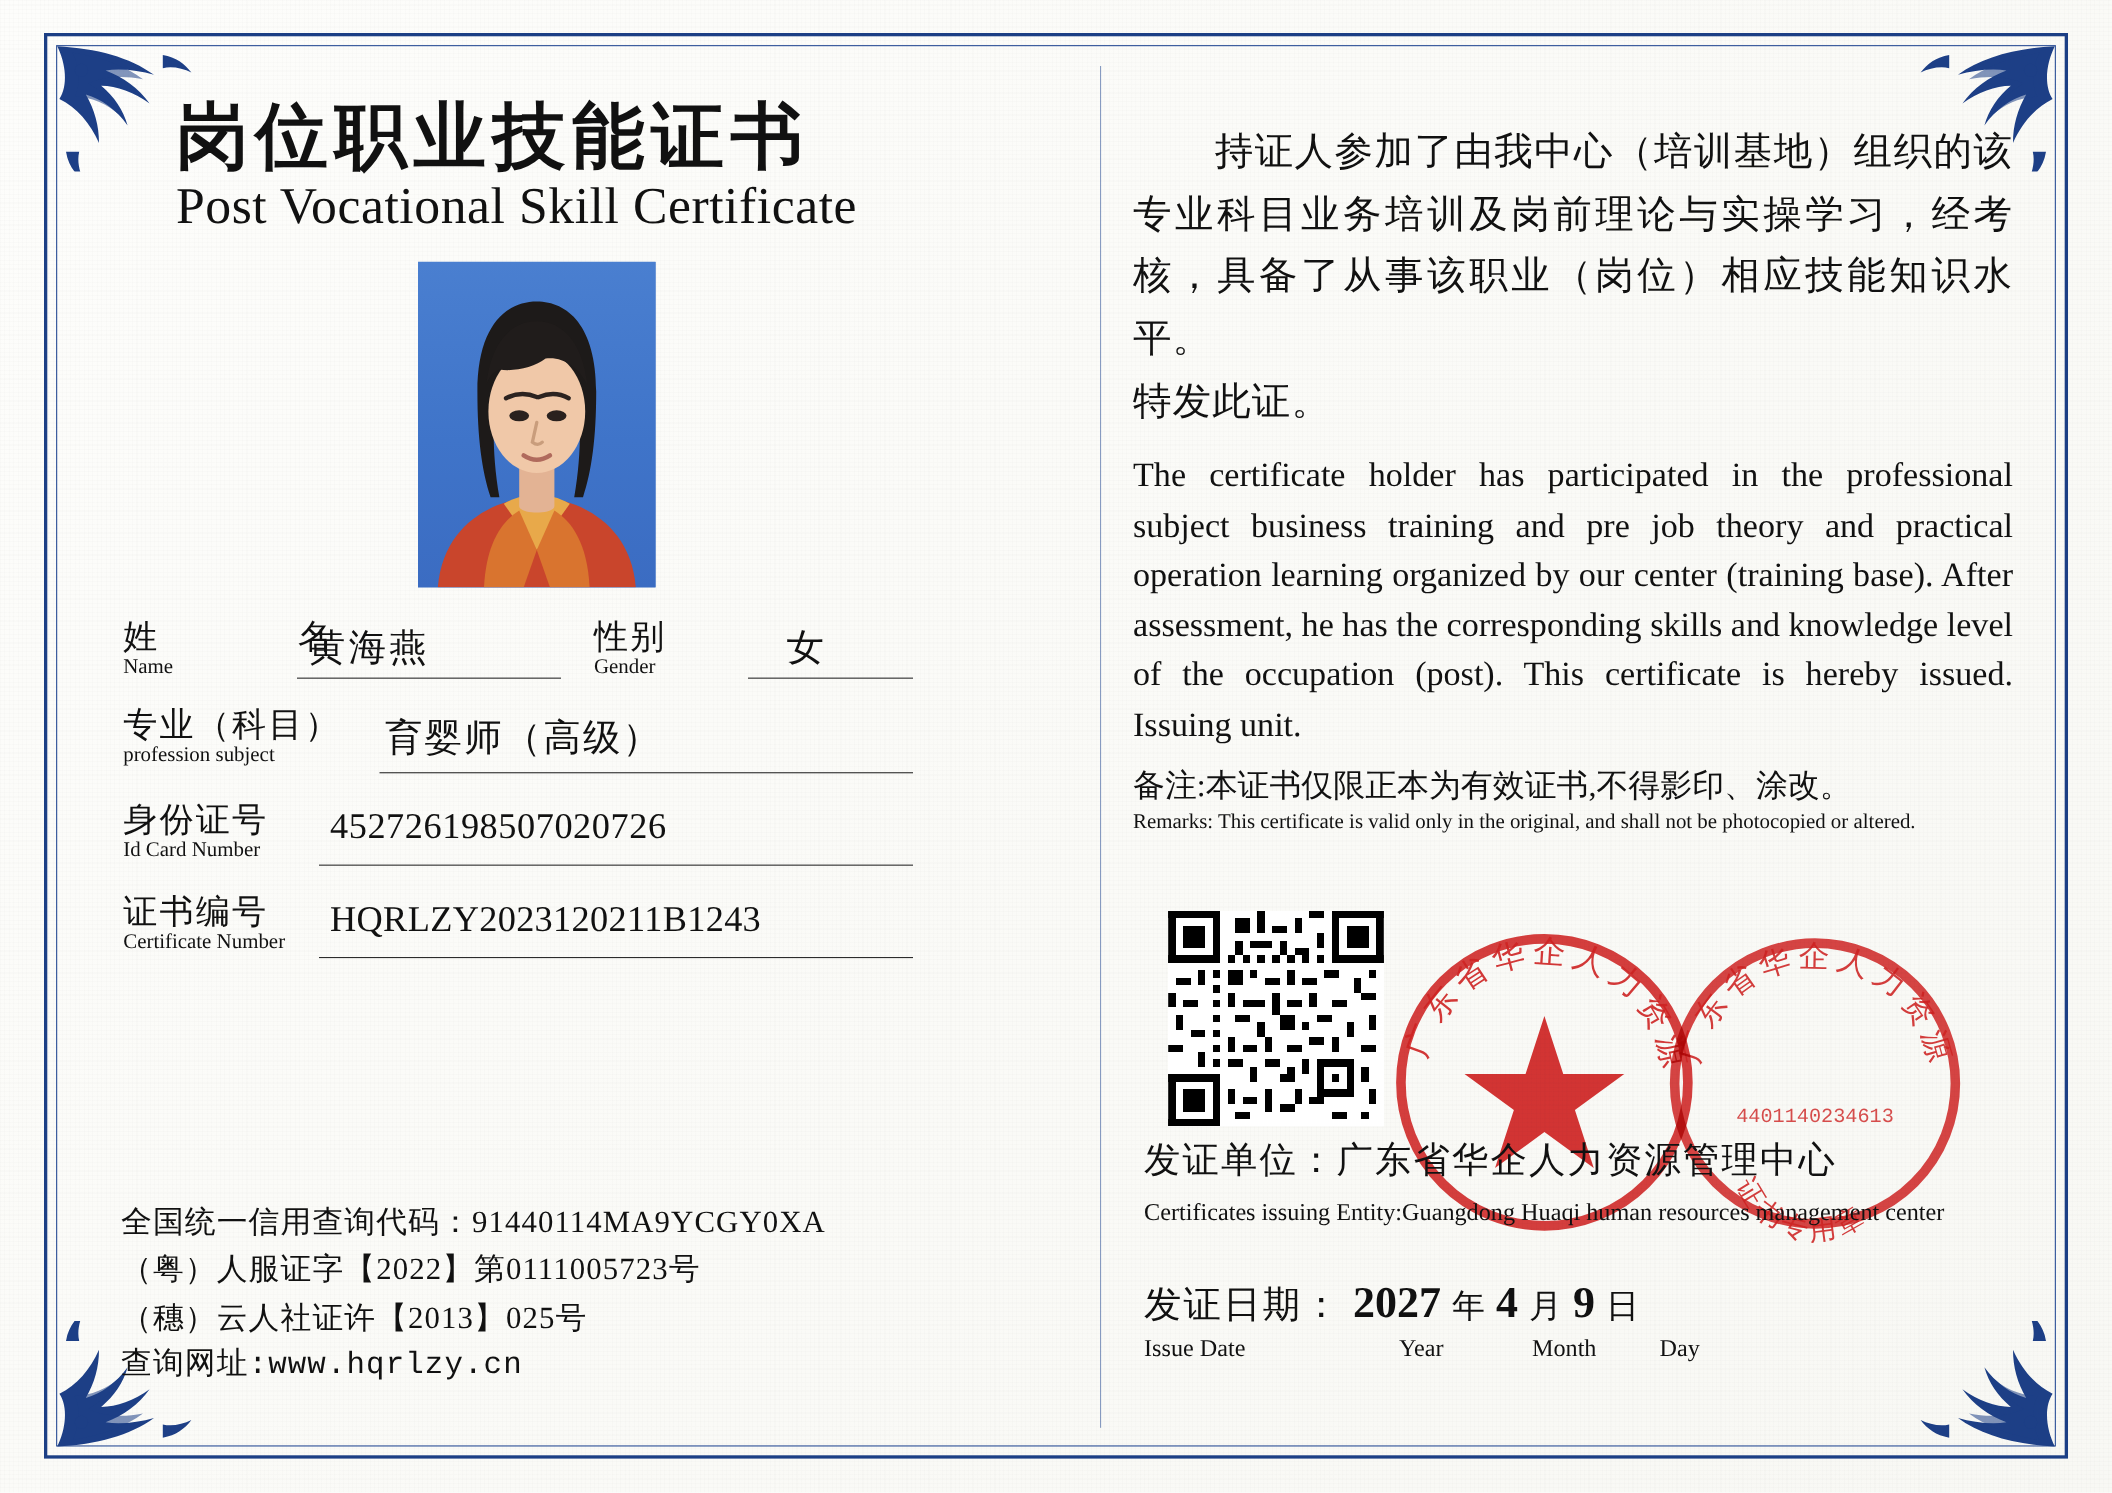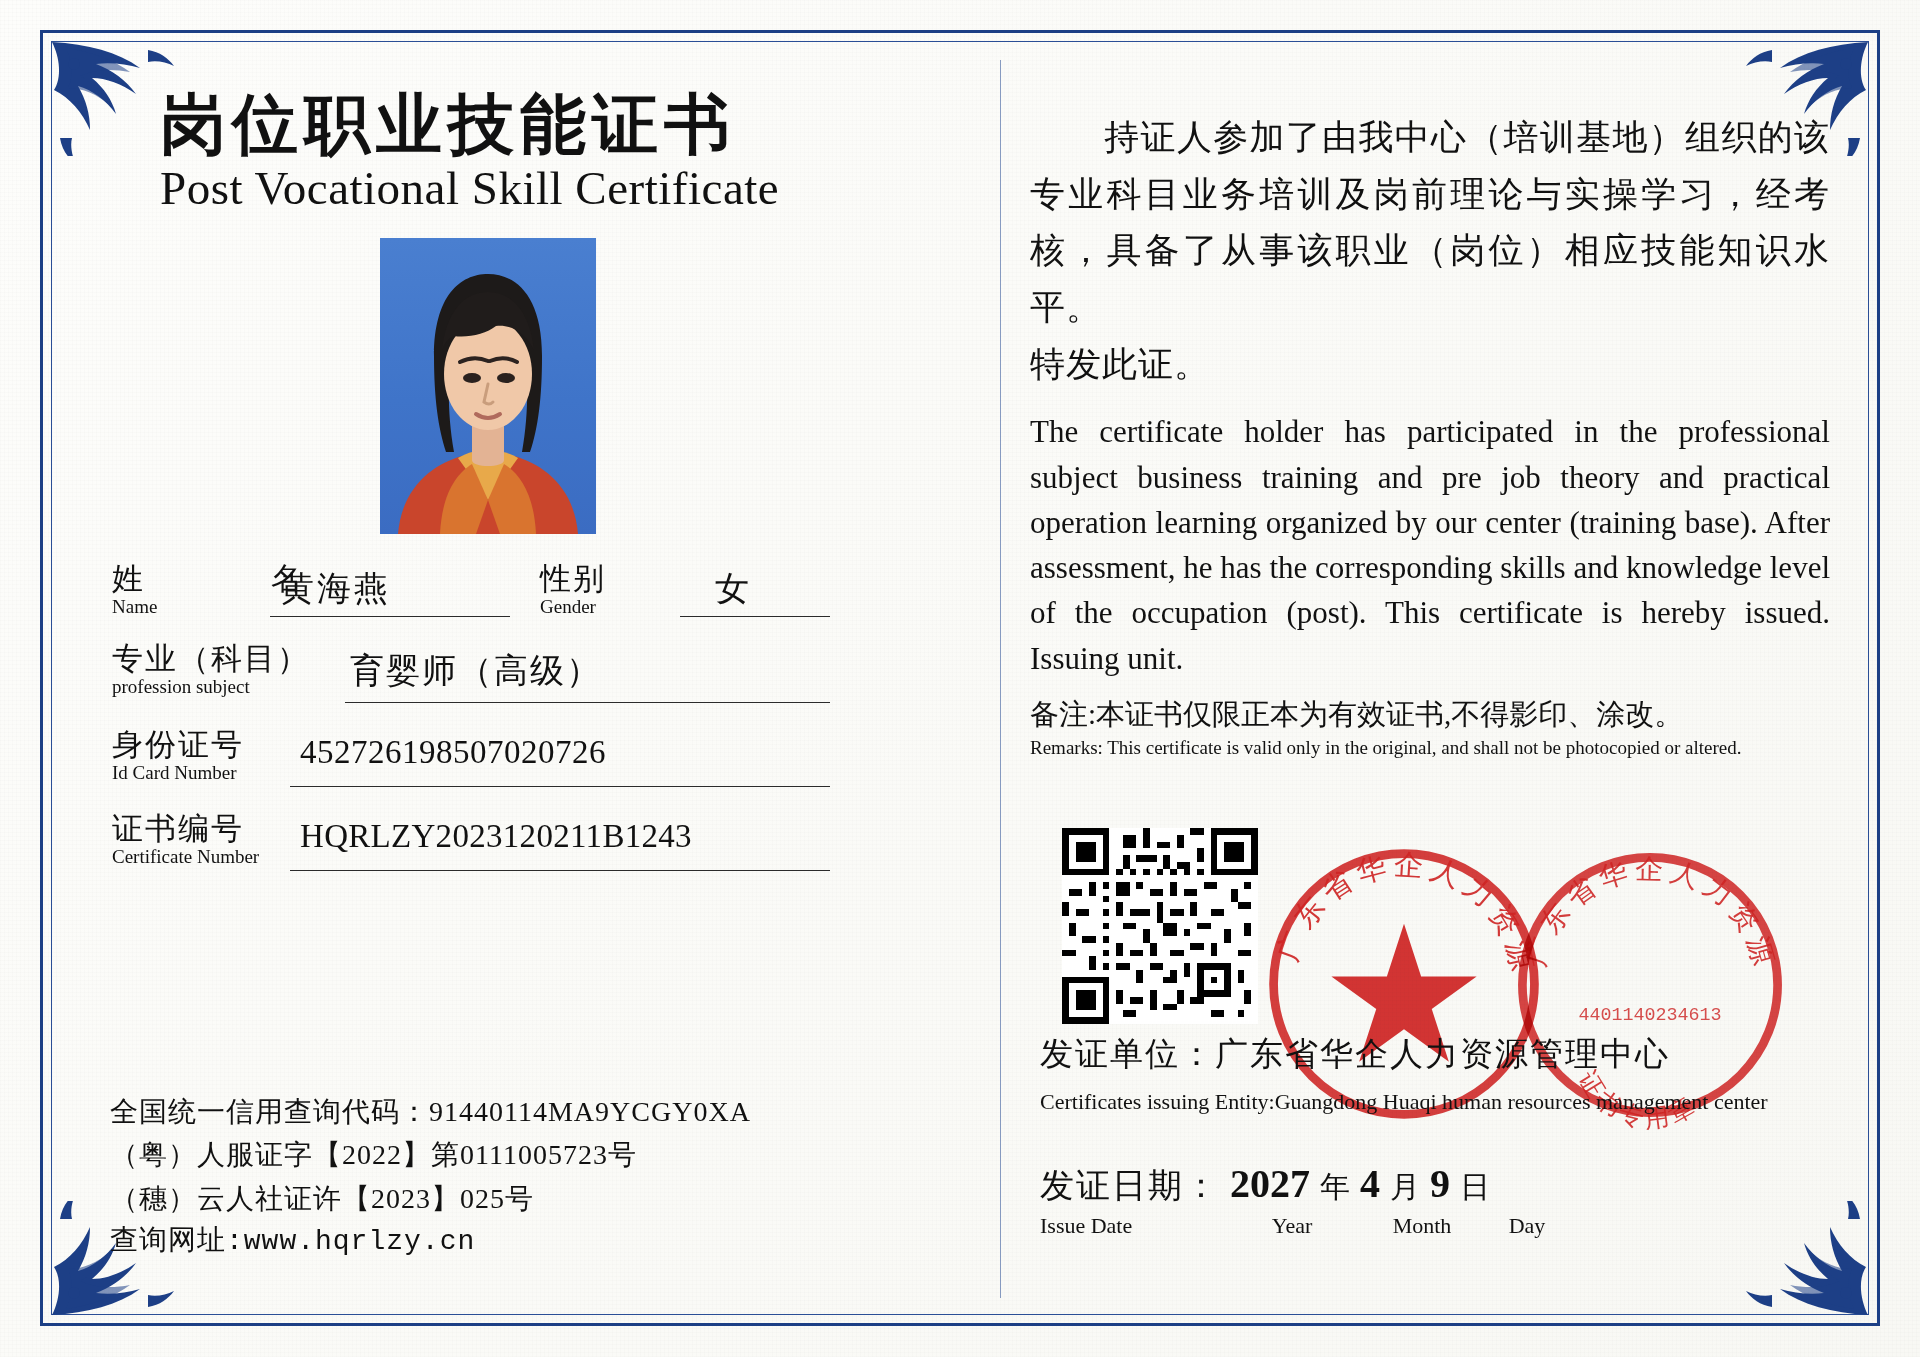--- a/index.html
+++ b/index.html
@@ -416,21 +416,21 @@
         </div>
         <div class="val v-cert">HQRLZY2023120211B1243</div>
         <div class="underline u-cert"></div>
       </div>
 
     </div>
 
     <div class="footer-lines">
       <div>全国统一信用查询代码：91440114MA9YCGY0XA</div>
       <div>（粤）人服证字【2022】第0111005723号</div>
-      <div>（穗）云人社证许【2023】025号</div>
+      <div>（穗）云人社证许【2013】025号</div>
       <div class="mono">查询网址:www.hqrlzy.cn</div>
     </div>
 
   </div>
 
   <div class="right-col">
     <div class="para-cn">
       <span class="indent"></span><span>持证人参加了由我中心（培训基地）</span><span>组织的该专业科目业务培训及岗前理论与实操学习，经考核，具备了从事该职业（岗位）相应技能知识水平。</span>
       <span class="line2">特发此证。</span>
     </div>

